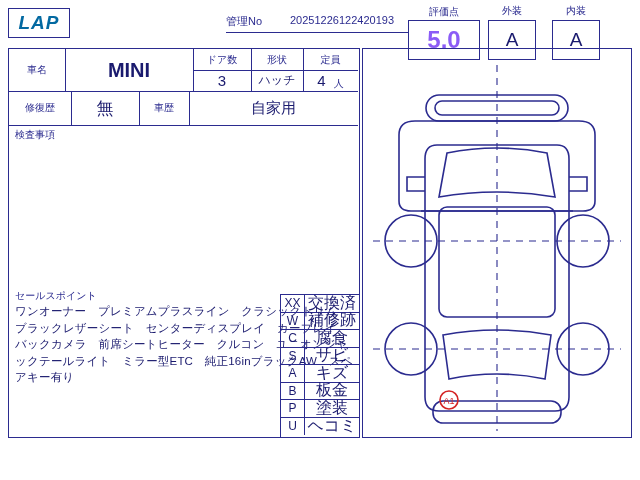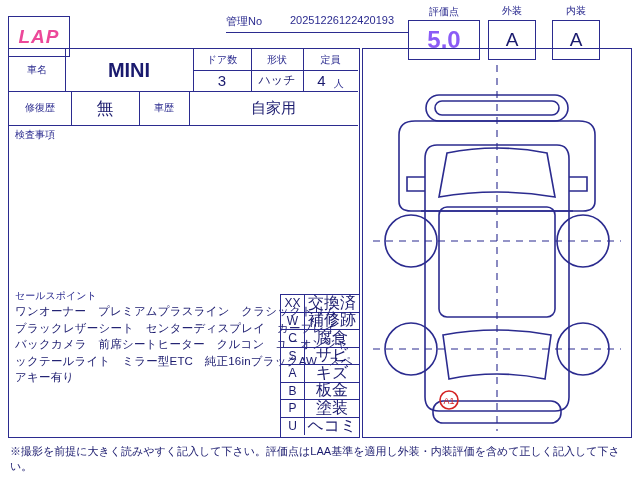--- a/index.html
+++ b/index.html
@@ -47,32 +47,31 @@
     left: 8px;
     top: 8px;
     width: 624px;
     height: 32px;
   }
   #lap-logo {
     position: absolute;
     left: 0;
     top: 0;
     width: 62px;
-    height: 41px;
+    height: 30px;
     border: 1.5px solid #2b2b8f;
     box-sizing: border-box;
     display: flex;
     align-items: center;
     justify-content: center;
     font-weight: bold;
     font-style: italic;
     font-size: 19px;
     letter-spacing: 1px;
-    color: #ec4899;
-    margin-top: 8px;
+    color: #0369a1;
   }
   #title-box {
     position: absolute;
     left: 62px;
     top: 0;
     width: 148px;
     height: 30px;
     border: 1.5px solid #2b2b8f;
     border-left: none;
     box-sizing: border-box;
@@ -400,15 +399,14 @@
         <line x1="10" y1="300" x2="258" y2="300"></line>
         <line x1="134" y1="16" x2="134" y2="382"></line>
       </g>
       <g>
         <circle cx="86" cy="351" r="9" fill="none" stroke="#d42424" stroke-width="1.6"></circle>
         <text x="86" y="355" text-anchor="middle" font-family="Liberation Sans, sans-serif" font-size="9" fill="#d42424">A1</text>
       </g>
     </svg>
   </div>
 
-  <div id="footer">※撮影を前提に大きく読みやすく記入して下さい。評価点はLAA基準を適用し外装・内装評価を含めて正しく記入して下さい。</div>
 
 </div>
 
 </body></html>

